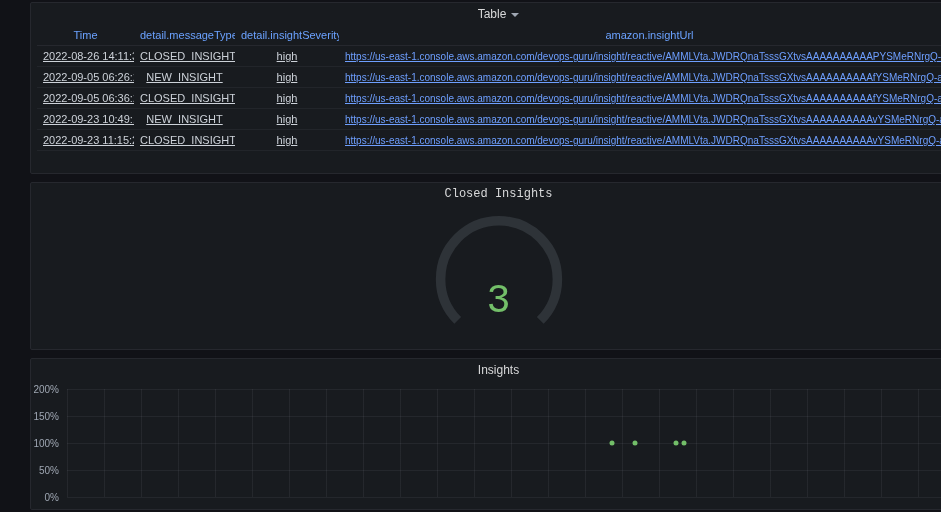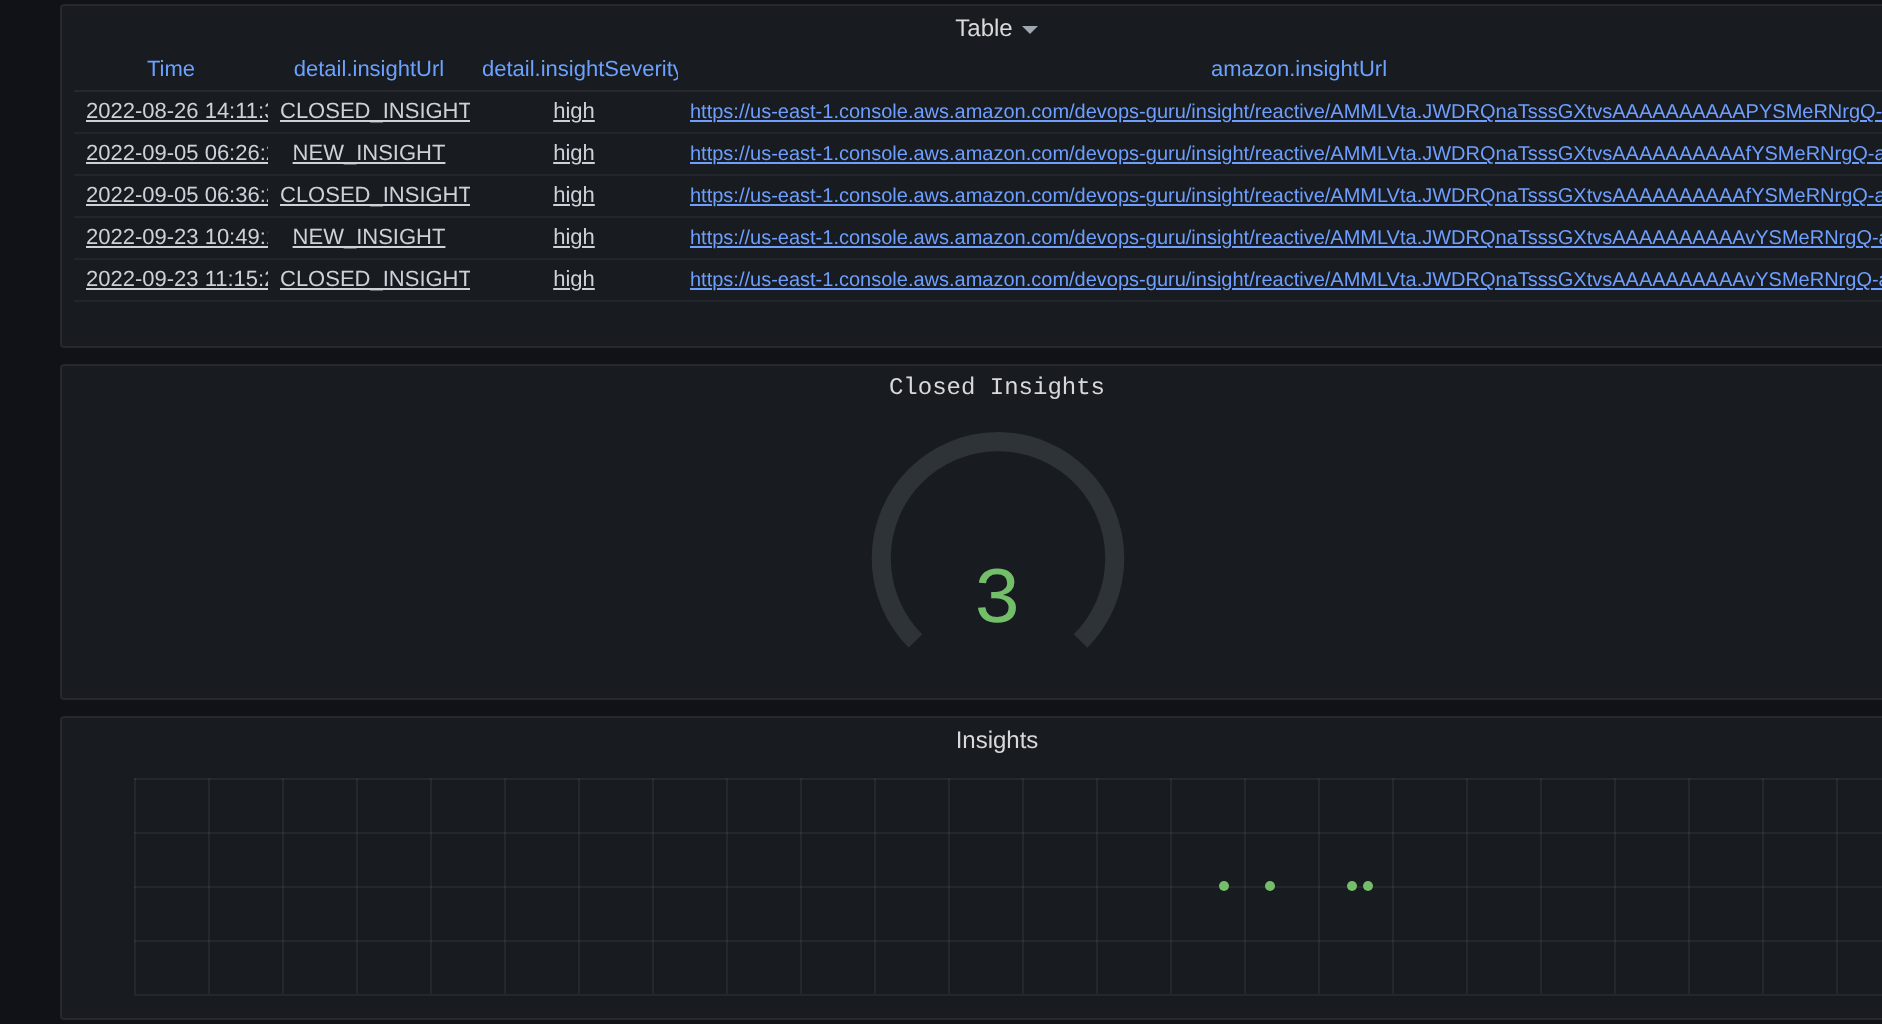--- a/index.html
+++ b/index.html
@@ -119,21 +119,21 @@
       <table>
         <colgroup>
           <col class="c-time">
             <col class="c-type">
             <col class="c-sev">
             <col class="c-url">
         </colgroup>
         <thead>
           <tr>
             <th>Time</th>
-            <th>detail.insightUrl</th>
+            <th>detail.messageType</th>
             <th>detail.insightSeverity</th>
             <th>amazon.insightUrl</th>
           </tr>
         </thead>
         <tbody>
           <tr>
             <td><a class="cell-link">2022-08-26 14:11:30</a></td>
             <td><a class="cell-link">CLOSED_INSIGHT</a></td>
             <td><a class="cell-link">high</a></td>
             <td><a class="url-link">https://us-east-1.console.aws.amazon.com/devops-guru/insight/reactive/AMMLVta.JWDRQnaTsssGXtvsAAAAAAAAAAPYSMeRNrgQ-aK7KRRuxppr5D9GQdclc</a></td>
@@ -181,20 +181,27 @@
       </div>
     </section>
 
   </div>
 
   <section class="panel chart-panel">
     <header class="panel-header">
       <span class="panel-title">Insights</span>
     </header>
     <div class="chart-body">
+      <div class="y-axis" id="y-axis">
+          <div class="ytick" style="top: 0%;">200%</div>
+          <div class="ytick" style="top: 25%;">150%</div>
+          <div class="ytick" style="top: 50%;">100%</div>
+          <div class="ytick" style="top: 75%;">50%</div>
+          <div class="ytick" style="top: 100%;">0%</div>
+        </div>
       <div class="plot" id="plot-area">
           <div class="hline" style="top: 0%;"></div>
           <div class="hline" style="top: 25%;"></div>
           <div class="hline" style="top: 50%;"></div>
           <div class="hline" style="top: 75%;"></div>
           <div class="hline" style="top: 100%;"></div>
           <div class="dot" style="left: 61.2%; top: 50%;"></div>
           <div class="dot" style="left: 63.7%; top: 50%;"></div>
           <div class="dot" style="left: 68.4%; top: 50%;"></div>
           <div class="dot" style="left: 69.2%; top: 50%;"></div>

